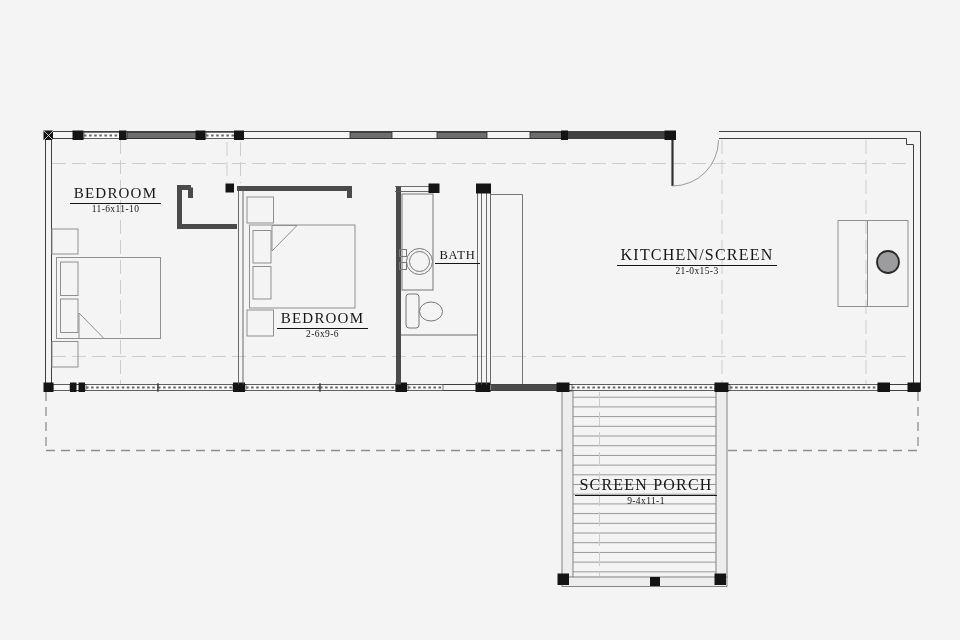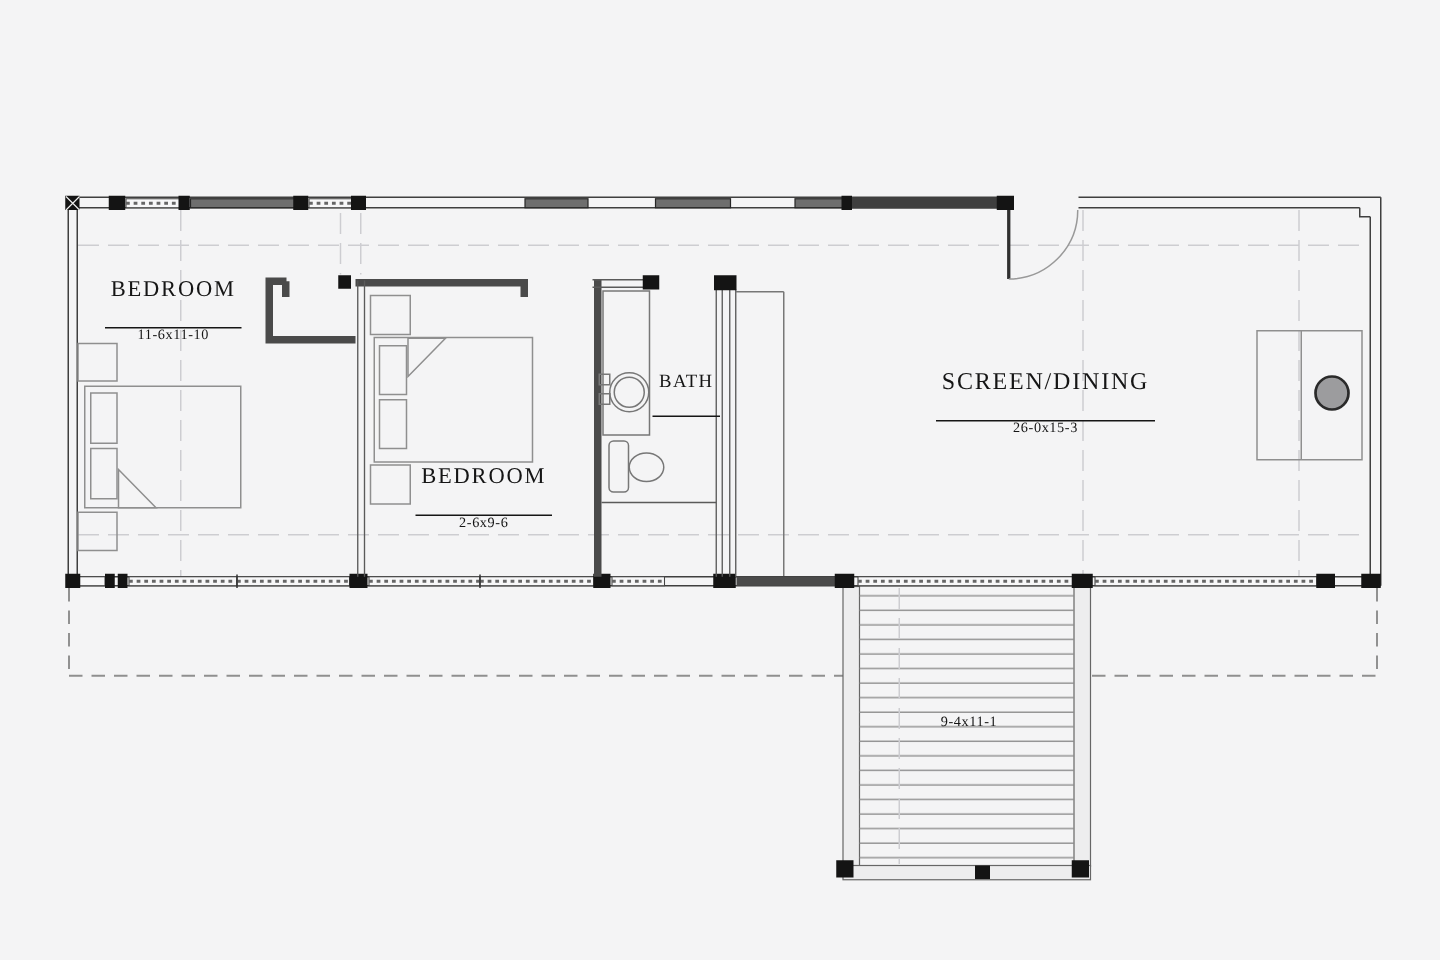--- a/index.html
+++ b/index.html
@@ -18,21 +18,21 @@
   .furn{stroke:#8f8f8f;stroke-width:1;fill:none;}
   .fix{stroke:#777;stroke-width:1;fill:none;}
   .cl{stroke:#cdcdd1;stroke-width:1;stroke-dasharray:14 6;fill:none;}
   .deckdash{stroke:#8f8f8f;stroke-width:1.3;stroke-dasharray:9 6;fill:none;}
   .pband{fill:#ededee;stroke:#666;stroke-width:0.8;}
   .tick{stroke:#333;stroke-width:1;fill:none;}
 
   
   .label{position:absolute;text-align:center;color:#151515;line-height:1.05;}
   .label .name{display:inline-block;border-bottom:1.5px solid #151515;
-               padding:0 4px 16px 4px;letter-spacing:1.2px;white-space:nowrap;}
+               padding:0 4px 1px 4px;letter-spacing:1.2px;white-space:nowrap;}
   .label .dims{display:block;font-size:9.5px;letter-spacing:0.4px;margin-top:1px;}
   .lb-lg .name{font-size:15px;}
   .lb-xl .name{font-size:16px;}
   .lb-sm .name{font-size:12.5px;letter-spacing:0.9px;}
   #lb-bedroom1{left:45px;top:185px;width:141px;}
   #lb-bedroom2{left:252px;top:310px;width:141px;}
   #lb-bath{left:426px;top:246px;width:63px;}
   #lb-kitchen{left:612px;top:247px;width:170px;}
   #lb-porch{left:561px;top:477px;width:170px;}
 </style>
@@ -198,20 +198,21 @@
   </div>
   <div class="label lb-lg" id="lb-bedroom2">
     <span class="name">BEDROOM</span>
     <span class="dims">2-6x9-6</span>
   </div>
   <div class="label lb-sm" id="lb-bath">
     <span class="name">BATH</span>
     <span class="dims"></span>
   </div>
   <div class="label lb-xl" id="lb-kitchen">
-    <span class="name">SCREEN/DINING</span>
-    <span class="dims">26-0x15-3</span>
+    <span class="name">KITCHEN/SCREEN</span>
+    <span class="dims">21-0x15-3</span>
   </div>
   <div class="label lb-xl" id="lb-porch">
+    <span class="name">SCREEN PORCH</span>
     <span class="dims">9-4x11-1</span>
   </div>
 
 </div>
 
 </body></html>

